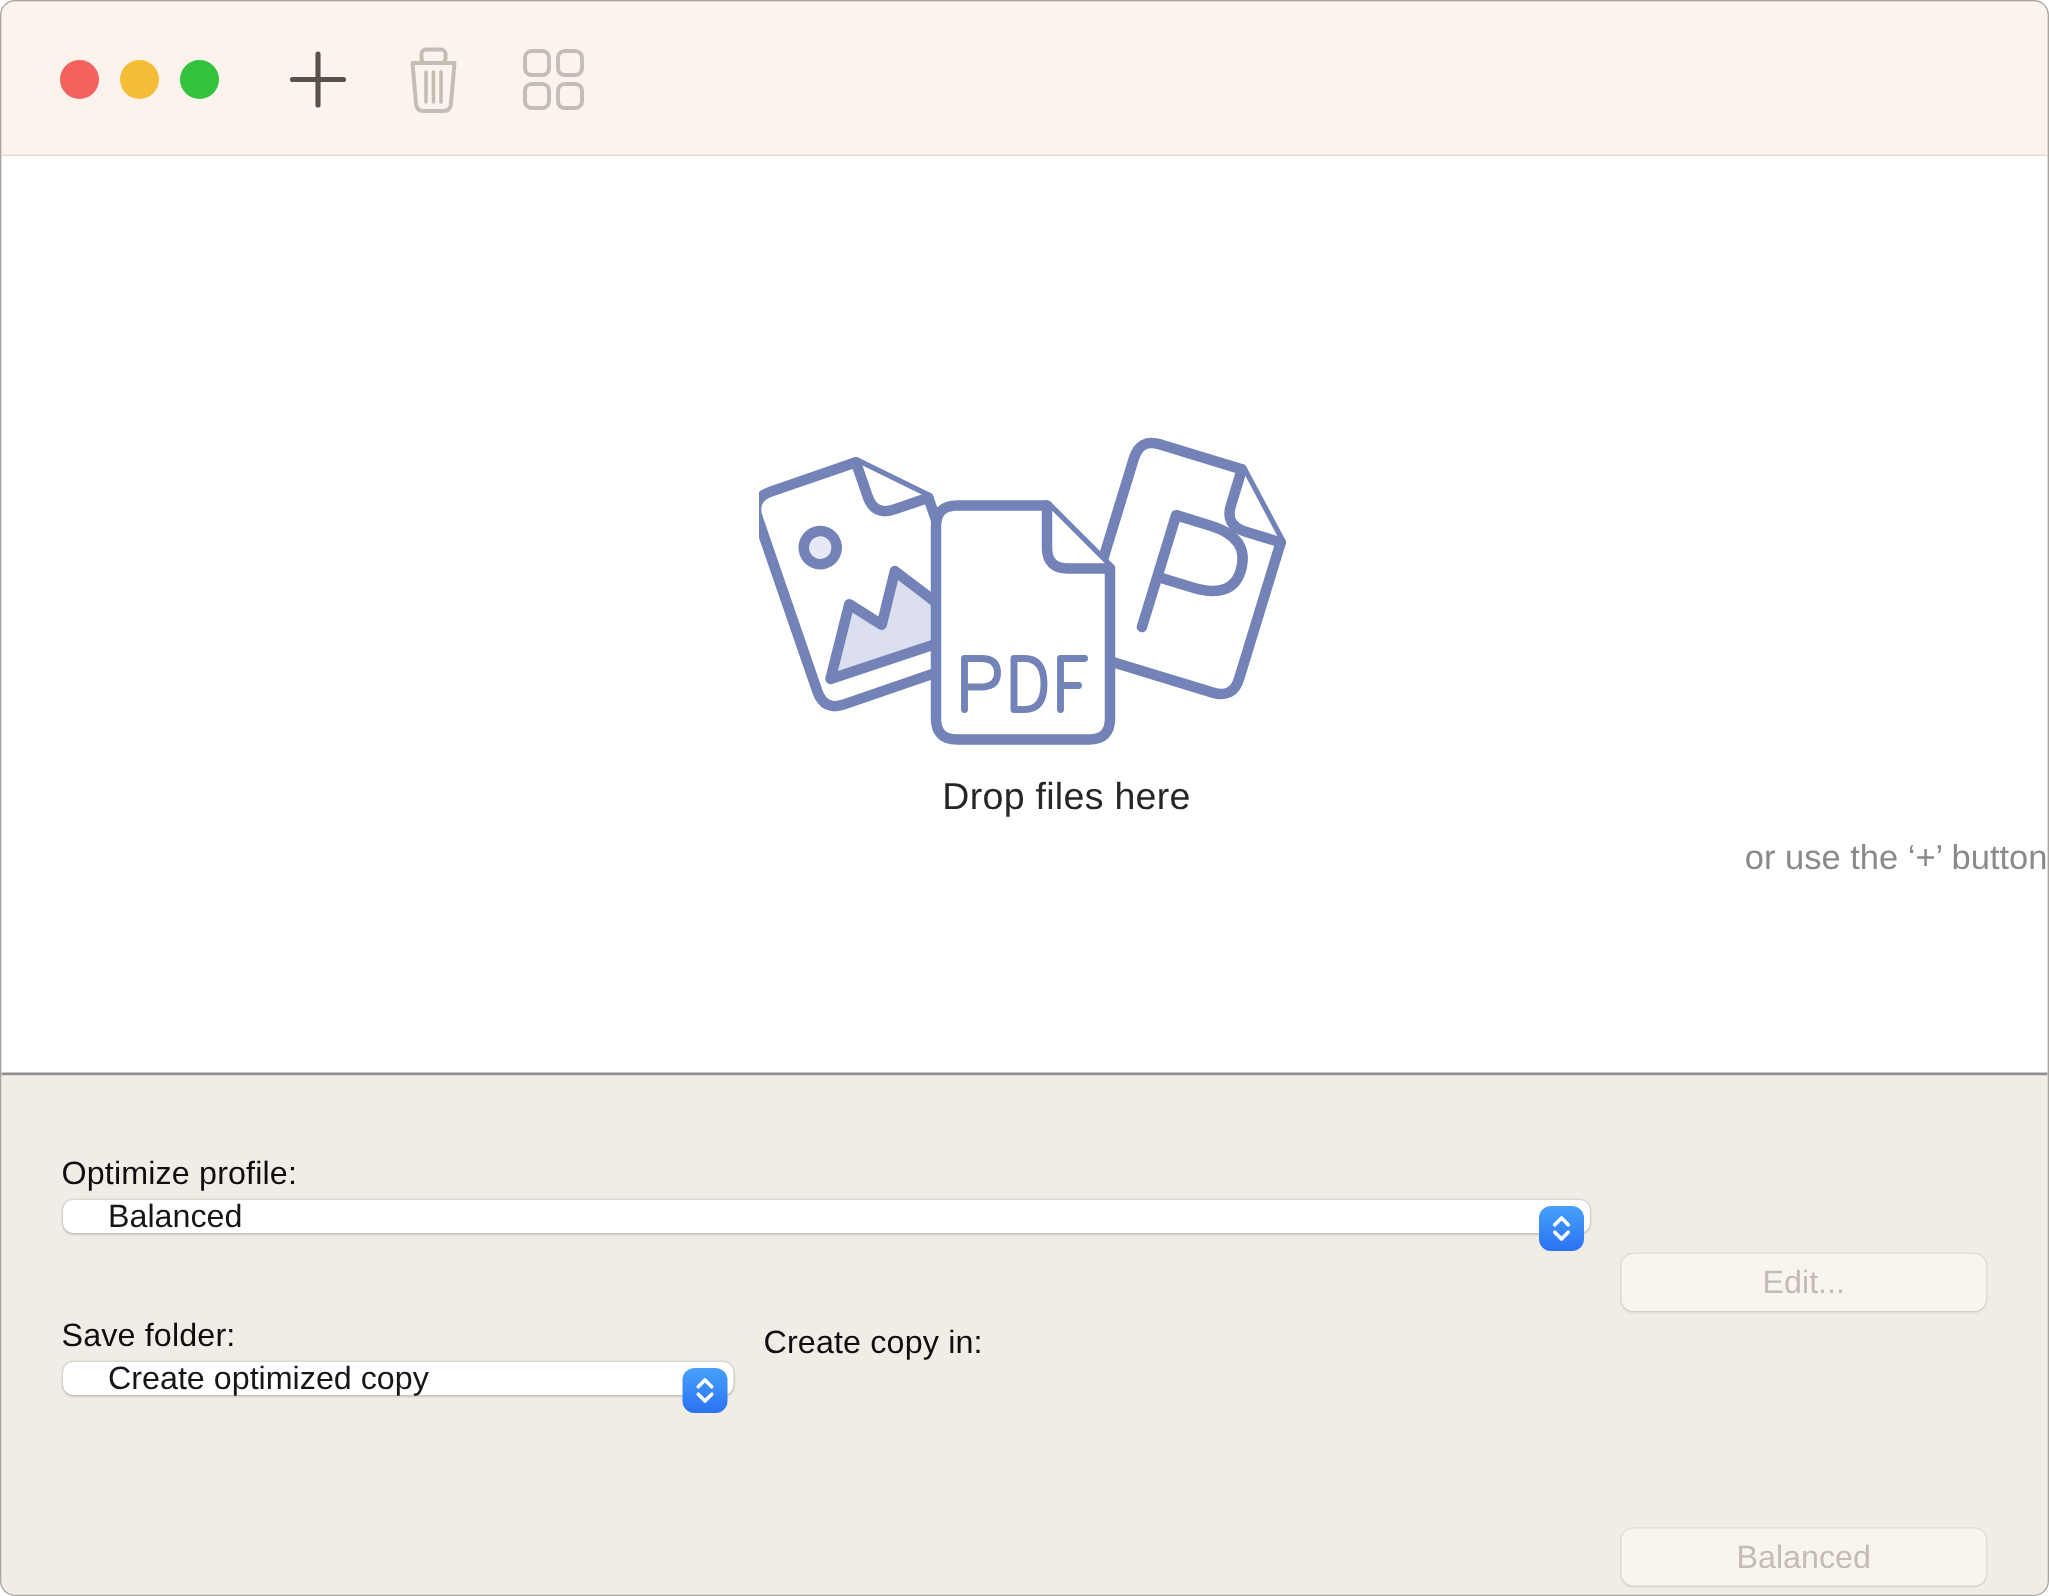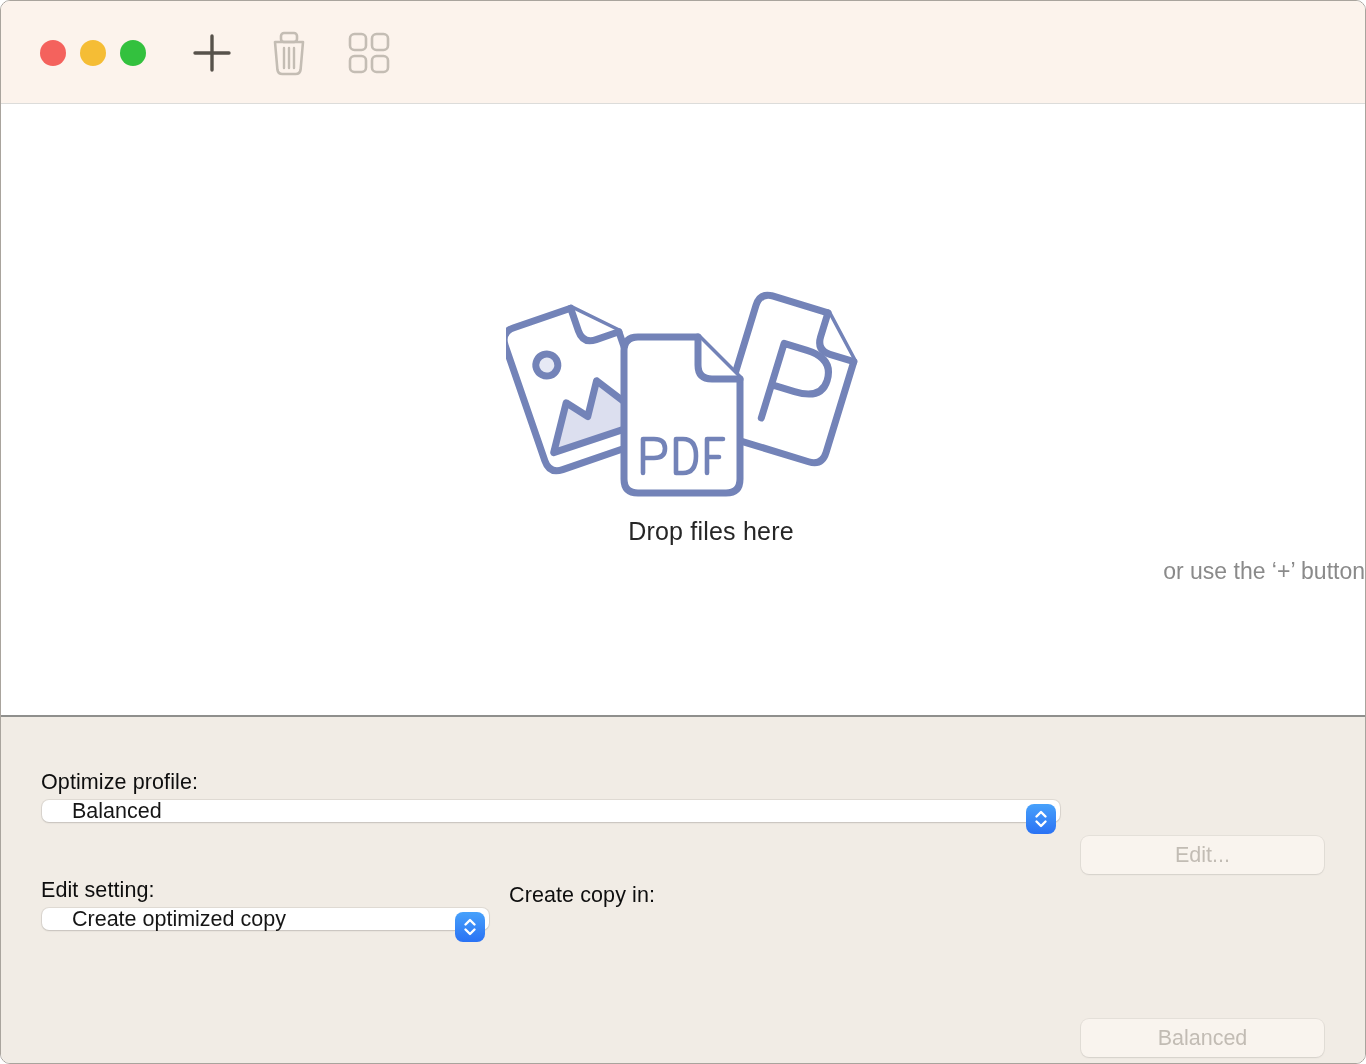--- a/index.html
+++ b/index.html
@@ -163,21 +163,21 @@
       <span class="stepper">
         <svg width="16" height="20" viewBox="0 0 16 20">
           <path d="M3.5 7.5 L8 3 L12.5 7.5" stroke="#ffffff" stroke-width="2.4" fill="none" stroke-linecap="round" stroke-linejoin="round"></path>
           <path d="M3.5 12.5 L8 17 L12.5 12.5" stroke="#ffffff" stroke-width="2.4" fill="none" stroke-linecap="round" stroke-linejoin="round"></path>
         </svg>
       </span>
     </div>
 
     <button class="soft-btn" style="left:1080px;top:83px;width:243px">Edit...</button>
 
-    <div class="panel-label" style="left:40px;top:144px">Edit setting:</div>
+    <div class="panel-label" style="left:40px;top:144px">Save folder:</div>
     <div class="panel-label" style="left:508px;top:149px">Create copy in:</div>
 
     <div class="popup" style="left:41px;top:191px;width:447px">
       <span>Create optimized copy</span>
       <span class="stepper">
         <svg width="16" height="20" viewBox="0 0 16 20">
           <path d="M3.5 7.5 L8 3 L12.5 7.5" stroke="#ffffff" stroke-width="2.4" fill="none" stroke-linecap="round" stroke-linejoin="round"></path>
           <path d="M3.5 12.5 L8 17 L12.5 12.5" stroke="#ffffff" stroke-width="2.4" fill="none" stroke-linecap="round" stroke-linejoin="round"></path>
         </svg>
       </span>

